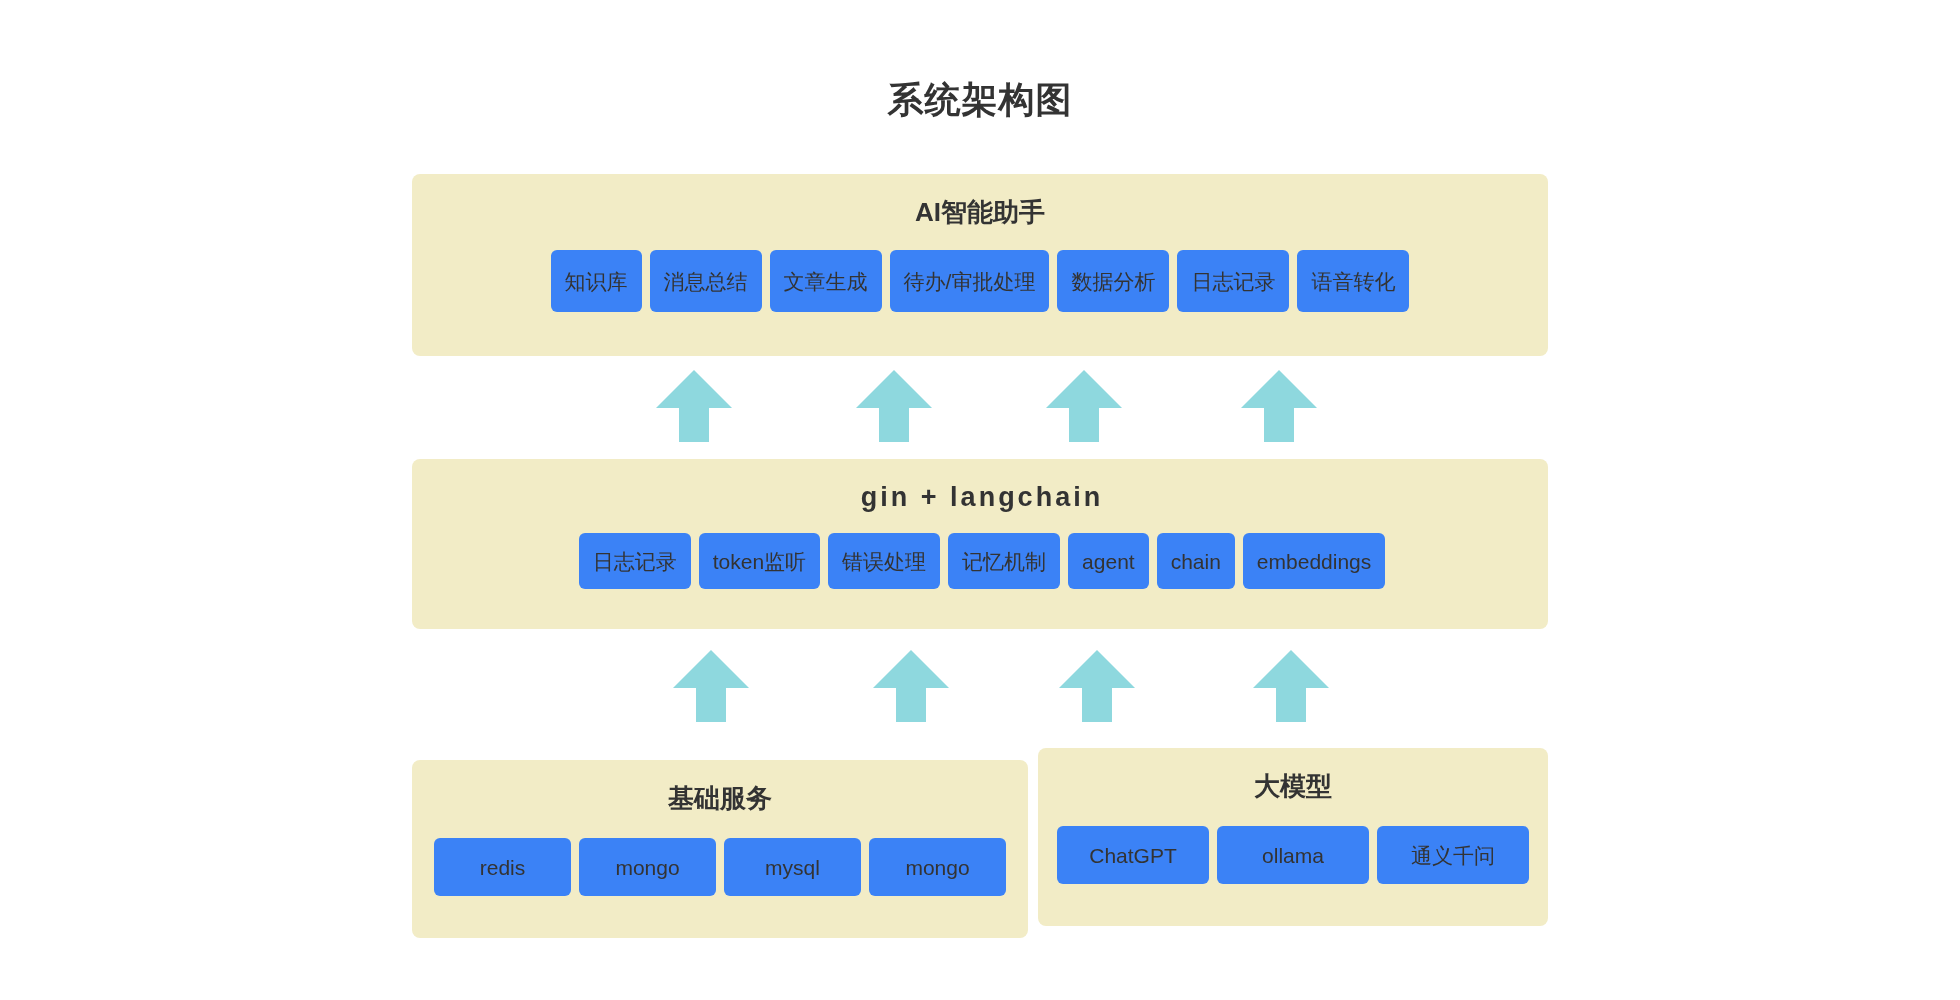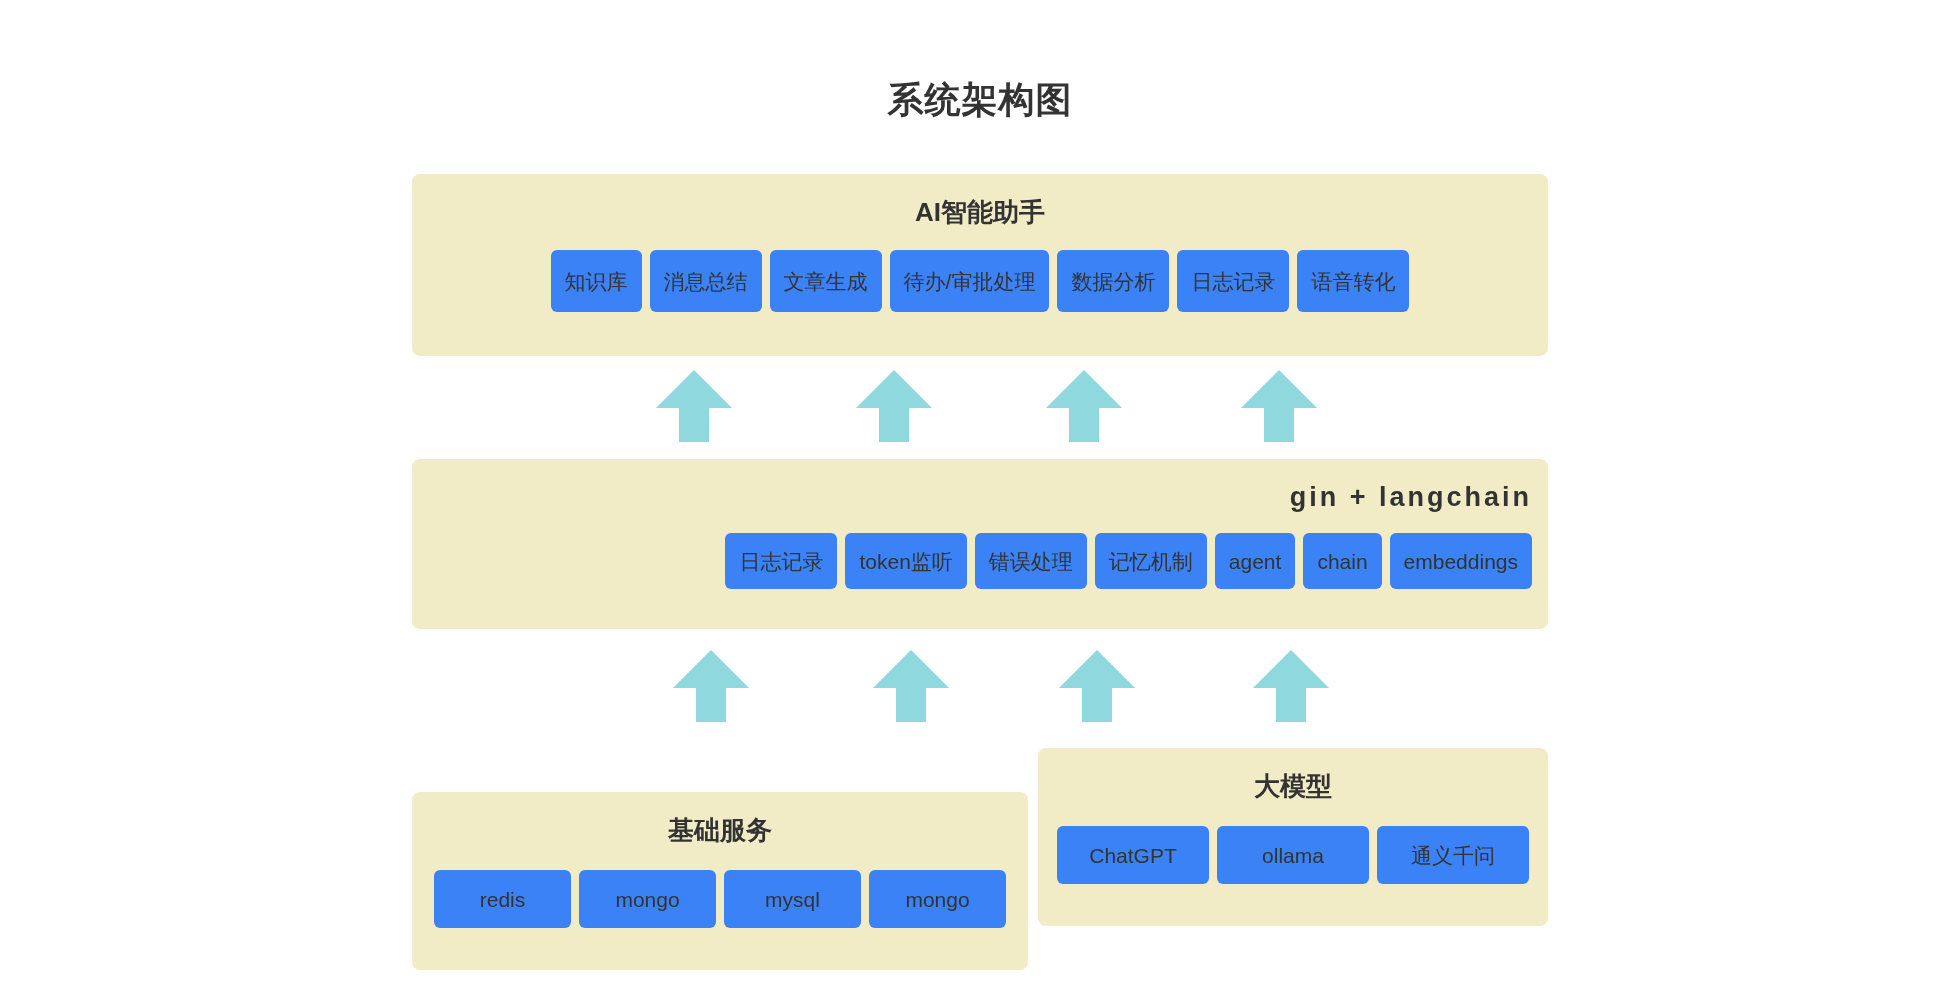--- a/index.html
+++ b/index.html
@@ -91,30 +91,29 @@
   #panel-ai .chip-row { gap: 8px; height: 62px; }
   #panel-ai .chip { padding: 0 14px; }
 
   
   #panel-gin {
     left: 412px;
     top: 459px;
     width: 1136px;
     height: 170px;
     padding: 22px 16px 20px 20px;
-    align-items: flex-end;
   }
   #panel-gin .panel-title { margin-bottom: 20px; }
   #panel-gin .chip-row { gap: 8px; height: 56px; border-radius: 7px; }
   #panel-gin .chip { padding: 0 14px; }
 
   
   #panel-base {
     left: 412px;
-    top: 792px;
+    top: 760px;
     width: 616px;
     height: 178px;
     padding: 22px 14px 22px 14px;
   }
   #panel-base .panel-title { margin-bottom: 24px; }
   #panel-base .chip-row { gap: 8px; height: 58px; }
   #panel-base .chip { width: 137px; }
 
   
   #panel-llm {

